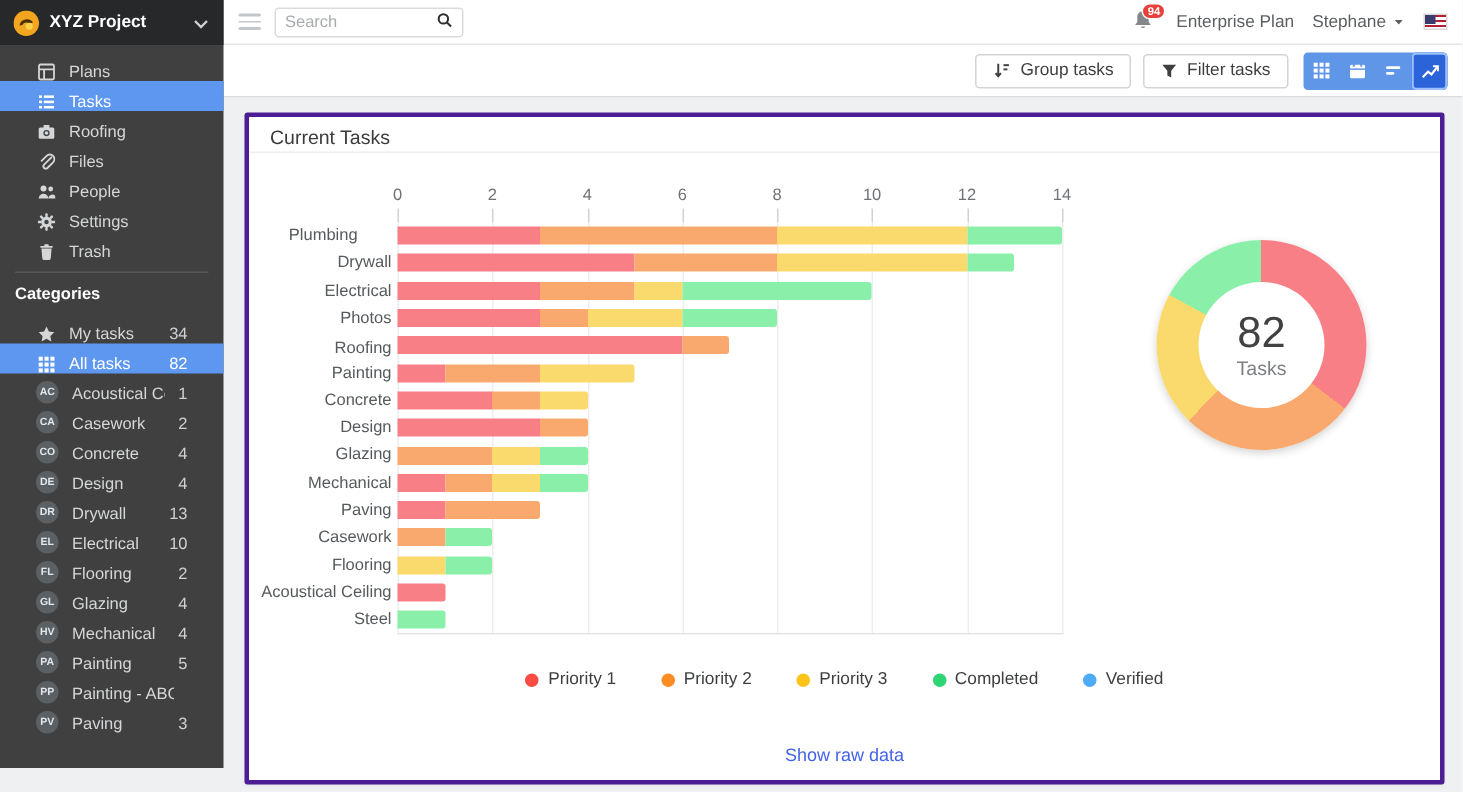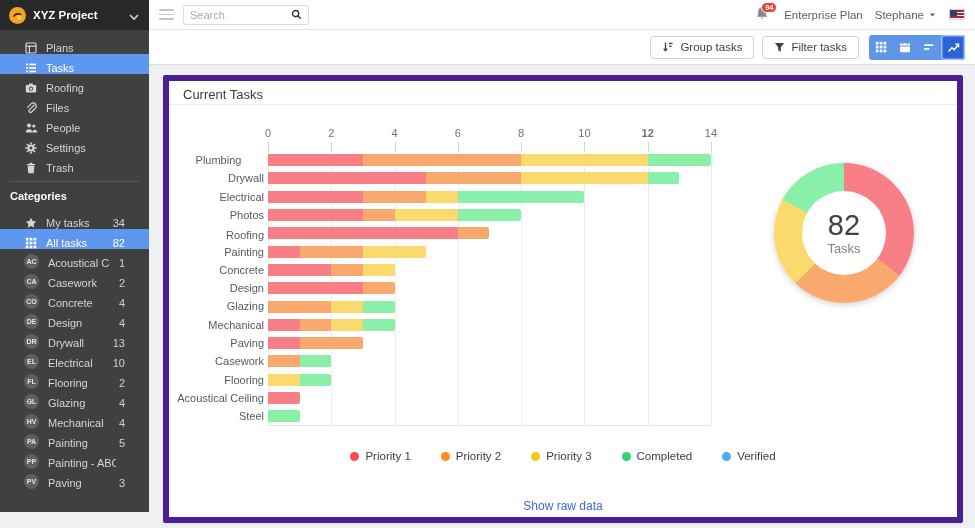--- a/index.html
+++ b/index.html
@@ -44,21 +44,21 @@
 
   
   .toolbar { position:absolute; left:149px; top:30px; width:826px; height:35px; background:#fff; border-bottom:1px solid #dadcdd; display:flex; align-items:center; justify-content:flex-end; gap:8px; padding:0 10px; }
   .btn { height:23px; border:1px solid #d2d4d5; border-radius:3px; background:#fff; display:flex; align-items:center; gap:6px; padding:0 11px; font-size:11.5px; color:#3f3f3f; cursor:pointer; }
   .btn svg { color:#3f3f3f; }
   .view-group { height:25px; background:#6096e8; border-radius:3px; display:flex; overflow:hidden; margin-left:2px; }
   .view-btn { width:24px; height:25px; display:flex; align-items:center; justify-content:center; color:#fff; cursor:pointer; }
   .view-btn.active { background:#2b63d9; box-shadow:inset 0 0 0 1.5px #9cc0fa; border-radius:3px; }
 
   
-  .card { position:absolute; left:163px; top:75px; width:800px; height:448px; background:#fff; border:6px solid #4c1d95; border-radius:2px; box-shadow:0 1px 2px rgba(0,0,0,0.05); }
+  .card { position:absolute; left:163px; top:75px; width:800px; height:448px; background:#fff; border:3px solid #4c1d95; border-radius:2px; box-shadow:0 1px 2px rgba(0,0,0,0.05); }
   .card-header { height:24px; border-bottom:1px solid #ebedee; padding:6px 14px 0; font-size:13px; color:#3b3b3b; }
 
   
   .axis-label { position:absolute; width:30px; text-align:center; top:46px; font-size:11px; color:#6f7274; }
   .axis-tick { position:absolute; top:61px; width:1px; height:9px; background:#cfd1d2; }
   .plot { position:absolute; left:99px; top:70px; width:444px; height:275px; border-bottom:1px solid #e2e4e5; }
   .gridline { position:absolute; top:0; bottom:0; width:1px; background:#ededee; }
   .row-label { position:absolute; left:4px; width:91px; text-align:right; font-size:11px; color:#565a5c; line-height:18.3px; white-space:nowrap; }
   .bar { position:absolute; left:0; height:12px; display:flex; }
   .seg { height:12px; }
@@ -373,21 +373,21 @@
         <div class="axis-label" style="left: 147.28px;">2</div>
         <div class="axis-tick" style="left: 162.28px;"></div>
         <div class="axis-label" style="left: 210.56px;">4</div>
         <div class="axis-tick" style="left: 225.56px;"></div>
         <div class="axis-label" style="left: 273.84px;">6</div>
         <div class="axis-tick" style="left: 288.84px;"></div>
         <div class="axis-label" style="left: 337.12px;">8</div>
         <div class="axis-tick" style="left: 352.12px;"></div>
         <div class="axis-label" style="left: 400.4px;">10</div>
         <div class="axis-tick" style="left: 415.4px;"></div>
-        <div class="axis-label" style="left: 463.68px; font-weight: bold;">12</div>
+        <div class="axis-label" style="left: 463.68px;">12</div>
         <div class="axis-tick" style="left: 478.68px;"></div>
         <div class="axis-label" style="left: 526.96px;">14</div>
         <div class="axis-tick" style="left: 541.96px;"></div>
       </div>
     <div class="plot" id="plot">
         <div class="gridline" style="left: 0px;"></div>
         <div class="gridline" style="left: 63.28px;"></div>
         <div class="gridline" style="left: 126.56px;"></div>
         <div class="gridline" style="left: 189.84px;"></div>
         <div class="gridline" style="left: 253.12px;"></div>

